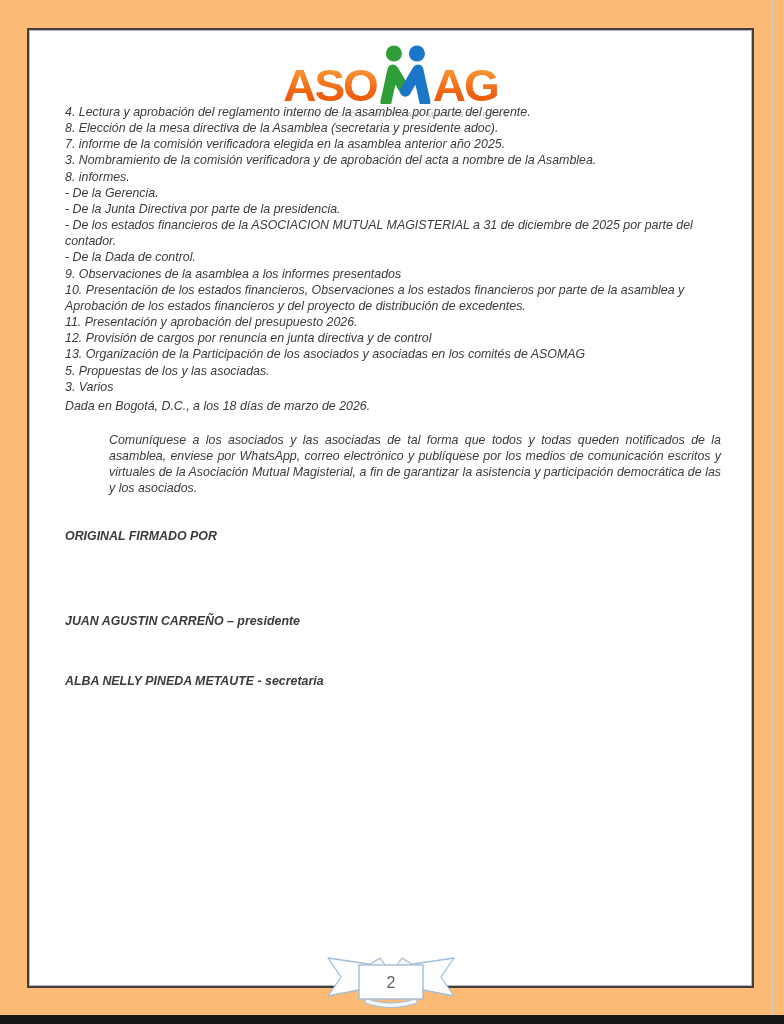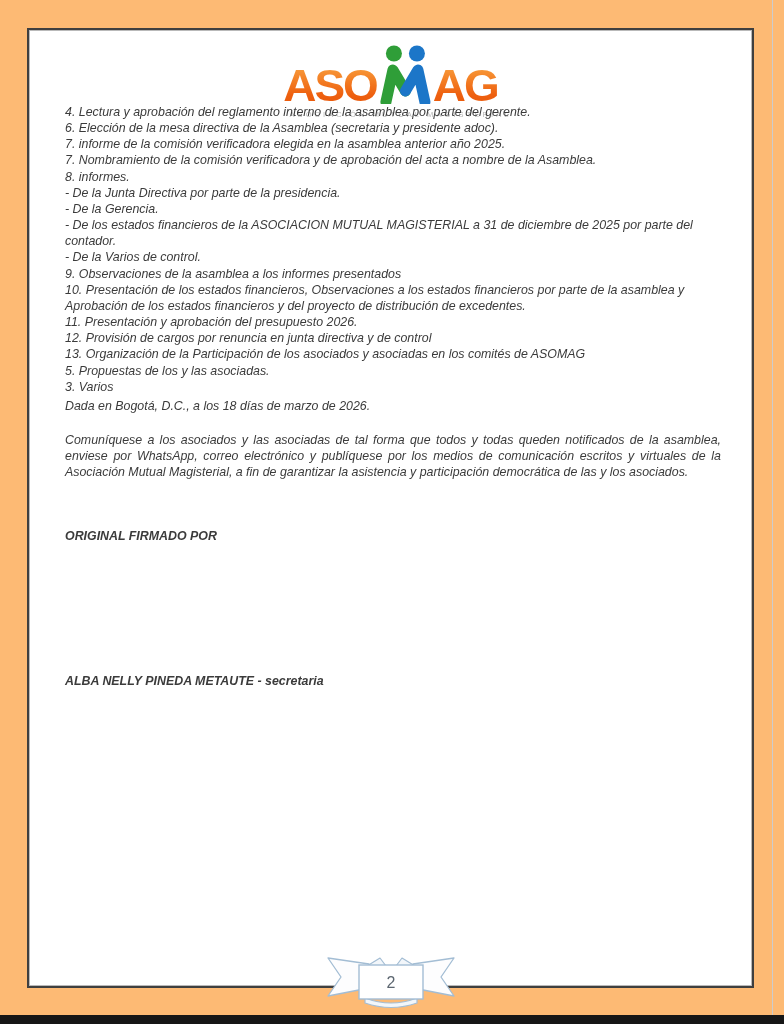--- a/index.html
+++ b/index.html
@@ -34,21 +34,21 @@
   .logo-subtitle {
     margin-top:1px; font-size:7.5px; font-weight:normal; letter-spacing:3.1px;
     color:#b5b5b5; white-space:nowrap;padding-left:20px;
   }
   
   .textblock {
     position:absolute; left:36px; right:31px; z-index:2;
     font-style:italic; font-size:12.4px; line-height:16.15px; color:#3b3b3b;
   }
   .agenda-line { min-height:16.15px; }
-  .justify { text-align:justify; }
+  .justify { text-align:justify;margin-left:44px; }
   .bold { font-weight:bold; }
   .pos-agenda   { top:74px;  }
   .pos-date     { top:368px; }
   .pos-notice   { top:402px; }
   .pos-sig-head { top:498px; }
   .pos-sig-pres { top:583px; }
   .pos-sig-sec  { top:643px;font-style:italic; }
   
   .ribbon {
     position:absolute; top:924px; left:50%; transform:translateX(-50%);
@@ -84,42 +84,43 @@
             <path d="M51,58 L44,26 L31.5,47" fill="none" stroke="#1c76c8" stroke-width="11" stroke-linecap="round" stroke-linejoin="round"></path>
           </svg>
         </span>
         <span class="logo-letters">AG</span>
       </div>
       <div class="logo-subtitle">ASOCIACIÓN MUTUAL MAGISTERIAL</div>
     </div>
 
     <div class="textblock pos-agenda">
       <div class="agenda-line">4. Lectura y aprobación del reglamento interno de la asamblea por parte del gerente.</div>
-      <div class="agenda-line">6. Elección de la mesa directiva de la Asamblea (secretaria y presidente adoc).</div>
+      <div class="agenda-line">8. Elección de la mesa directiva de la Asamblea (secretaria y presidente adoc).</div>
       <div class="agenda-line">7. informe de la comisión verificadora elegida en la asamblea anterior año 2025.</div>
-      <div class="agenda-line">7. Nombramiento de la comisión verificadora y de aprobación del acta a nombre de la Asamblea.</div>
+      <div class="agenda-line">3. Nombramiento de la comisión verificadora y de aprobación del acta a nombre de la Asamblea.</div>
       <div class="agenda-line">8. informes.</div>
+      <div class="agenda-line">- De la Gerencia.</div>
       <div class="agenda-line">- De la Junta Directiva por parte de la presidencia.</div>
-      <div class="agenda-line">- De la Gerencia.</div>
       <div class="agenda-line">- De los estados financieros de la ASOCIACION MUTUAL MAGISTERIAL a 31 de diciembre de 2025 por parte del contador.</div>
-      <div class="agenda-line">- De la Varios de control.</div>
+      <div class="agenda-line">- De la Dada de control.</div>
       <div class="agenda-line">9. Observaciones de la asamblea a los informes presentados</div>
       <div class="agenda-line">10. Presentación de los estados financieros, Observaciones a los estados financieros por parte de la asamblea y Aprobación de los estados financieros y del proyecto de distribución de excedentes.</div>
       <div class="agenda-line">11. Presentación y aprobación del presupuesto 2026.</div>
       <div class="agenda-line">12. Provisión de cargos por renuncia en junta directiva y de control</div>
       <div class="agenda-line">13. Organización de la Participación de los asociados y asociadas en los comités de ASOMAG</div>
       <div class="agenda-line">5. Propuestas de los y las asociadas.</div>
       <div class="agenda-line">3. Varios</div>
     </div>
 
     <div class="textblock pos-date">Dada en Bogotá, D.C., a los 18 días de marzo de 2026.</div>
 
     <div class="textblock pos-notice justify">Comuníquese a los asociados y las asociadas de tal forma que todos y todas queden notificados de la asamblea, enviese por WhatsApp, correo electrónico y publíquese por los medios de comunicación escritos y virtuales de la Asociación Mutual Magisterial, a fin de garantizar la asistencia y participación democrática de las y los asociados.</div>
 
     <div class="textblock pos-sig-head bold">ORIGINAL FIRMADO POR</div>
+    <div class="textblock pos-sig-pres bold">JUAN AGUSTIN CARREÑO – presidente</div>
     <div class="textblock pos-sig-sec bold">ALBA NELLY PINEDA METAUTE - secretaria</div>
 
     <div class="ribbon">
       <svg width="136" height="60" viewBox="0 0 136 60">
 
         <polygon points="46,10 5,4 18,23 5,42 46,34" fill="#fdfdfe" stroke="#a3bdd4" stroke-width="1.3" stroke-linejoin="round"></polygon>
         <polygon points="90,10 131,4 118,23 131,42 90,34" fill="#fdfdfe" stroke="#a3bdd4" stroke-width="1.3" stroke-linejoin="round"></polygon>
 
         <polygon points="44,12 57,4 63,12" fill="#f2f6fa" stroke="#a3bdd4" stroke-width="1.2" stroke-linejoin="round"></polygon>
         <polygon points="92,12 79,4 73,12" fill="#f2f6fa" stroke="#a3bdd4" stroke-width="1.2" stroke-linejoin="round"></polygon>

